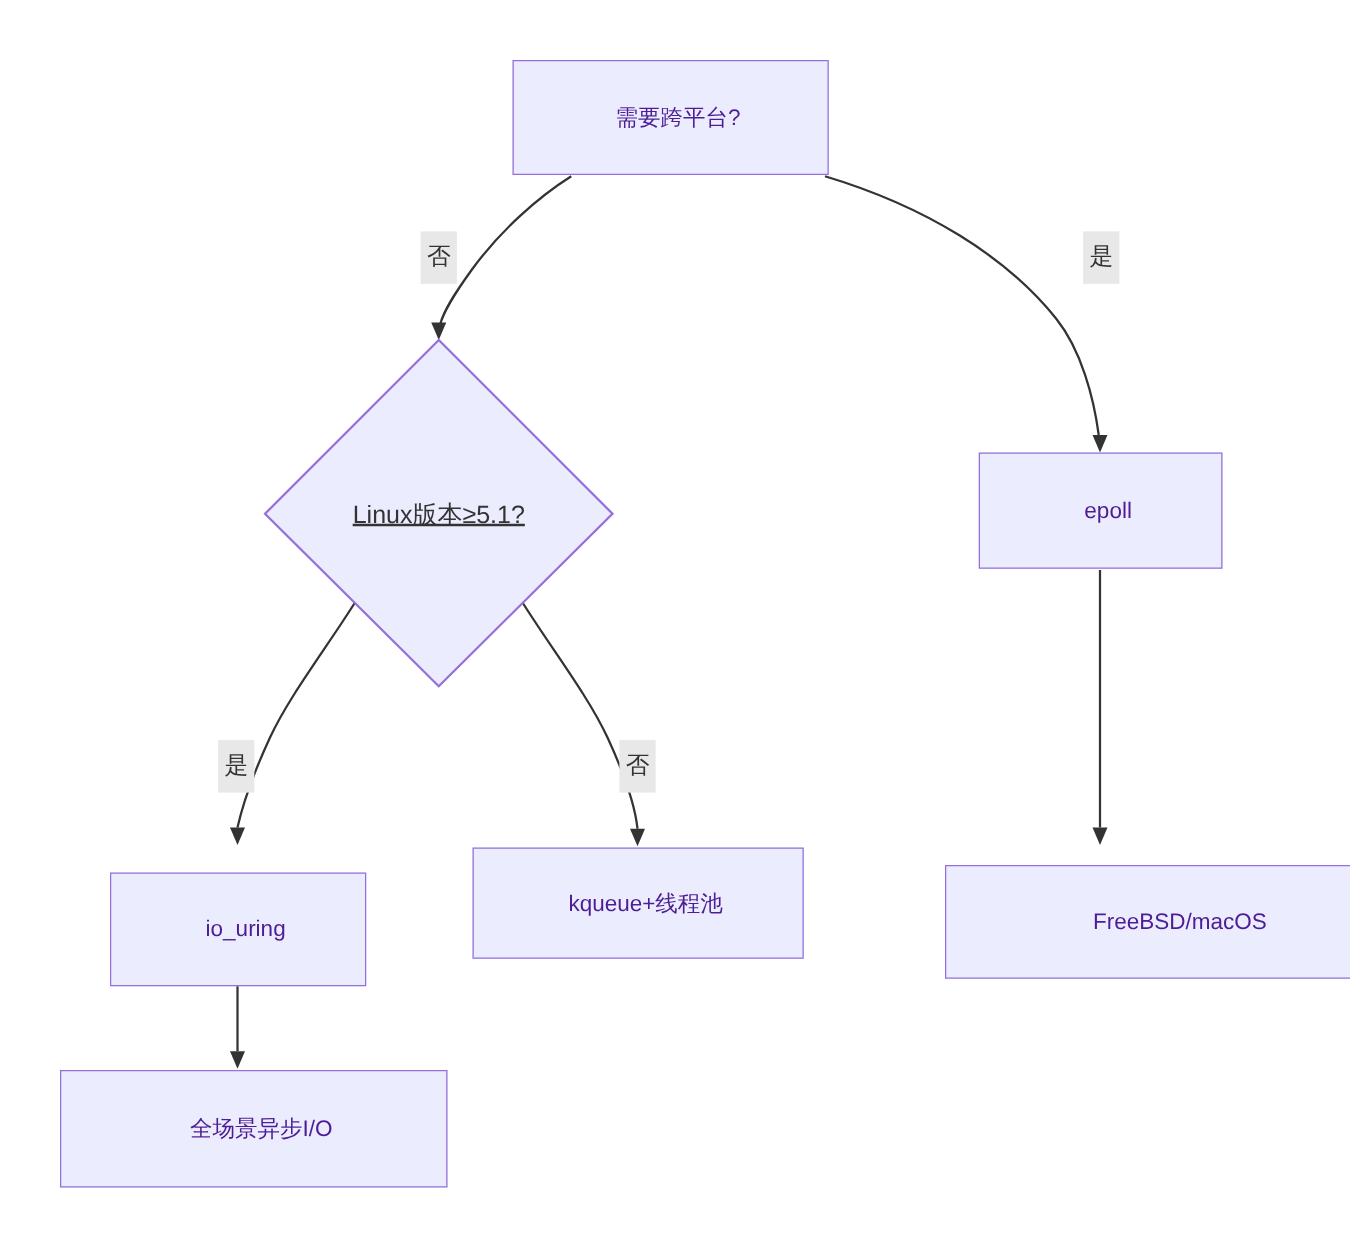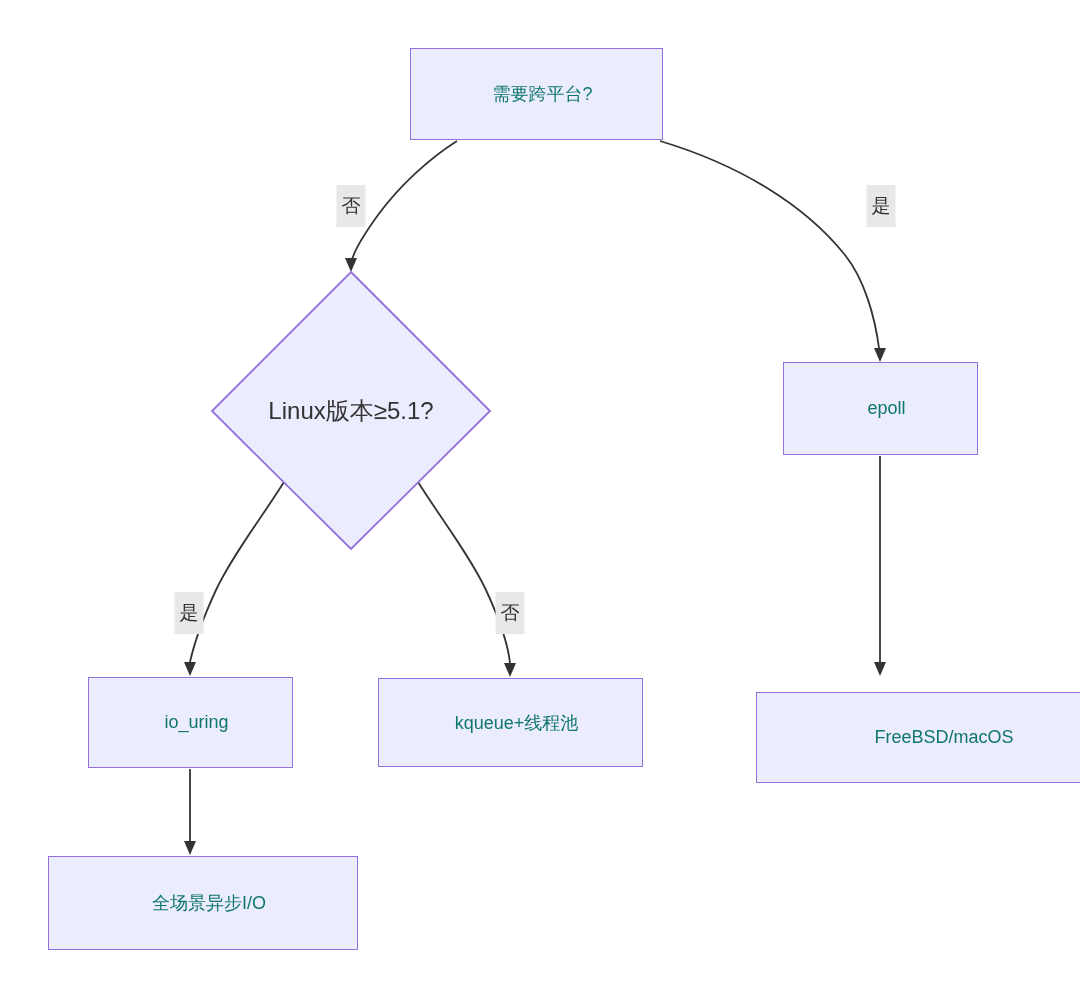--- a/index.html
+++ b/index.html
@@ -35,35 +35,36 @@
     stroke-width: 1.8px;
   }
   .node {
     position: absolute;
     background: #ECECFF;
     border: 1.5px solid #9370DB;
     box-sizing: border-box;
     display: flex;
     align-items: center;
     justify-content: center;
-    color: #0f766e;
+    color: #4c1d95;
     font-size: 18px;
     text-align: center;
     padding-left: 12px;
   }
   .diamond-label {
     position: absolute;
     display: flex;
     align-items: center;
     justify-content: center;
     color: #333333;
-    font-size: 24px;
+    font-size: 20px;
     text-align: center;
     background: transparent;
     pointer-events: none;
+    text-decoration: underline;
   }
   .edge-label {
     position: absolute;
     transform: translate(-50%, -50%);
     background: #e8e8e8;
     color: #333333;
     font-size: 19px;
     line-height: 1.15;
     padding: 10px 5px;
     text-align: center;
@@ -99,21 +100,21 @@
   </svg>
 
   <div class="node" style="left:410px; top:48px; width:253px; height:92px;">
     <span>需要跨平台?</span>
   </div>
 
   <div class="node" style="left:783px; top:362px; width:195px; height:93px;">
     <span>epoll</span>
   </div>
 
-  <div class="node" style="left:88px; top:677px; width:205px; height:91px;">
+  <div class="node" style="left:88px; top:698px; width:205px; height:91px;">
     <span>io_uring</span>
   </div>
 
   <div class="node" style="left:378px; top:678px; width:265px; height:89px;">
     <span>kqueue+线程池</span>
   </div>
 
   <div class="node" style="left:728px; top:692px; width:364px; height:91px;margin-left:28px;">
     <span>FreeBSD/macOS</span>
   </div>

